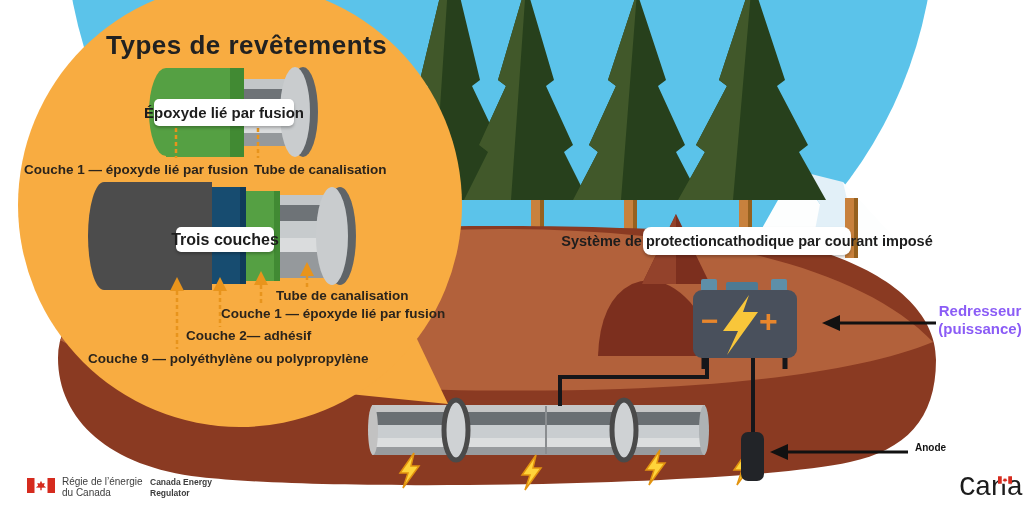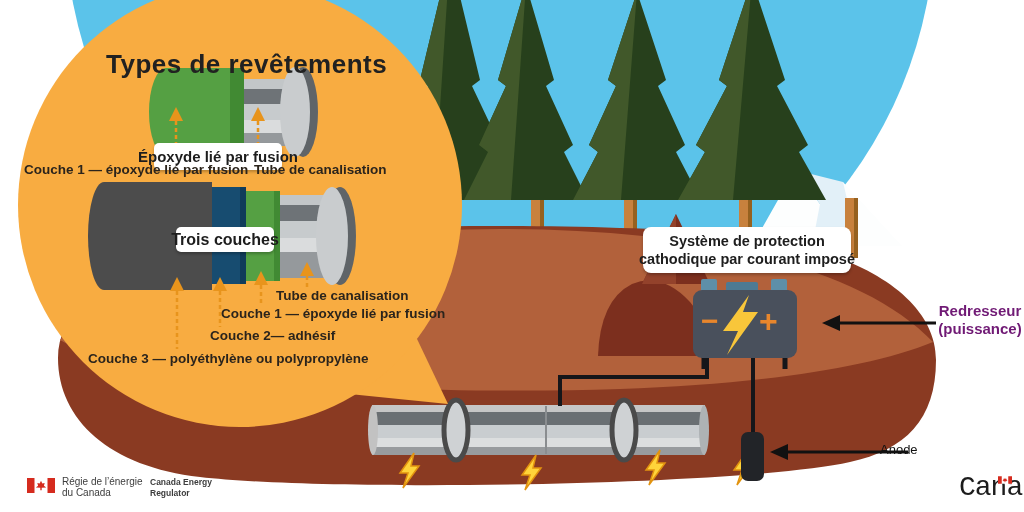--- a/index.html
+++ b/index.html
@@ -4,26 +4,26 @@
 <style>
   html,body{margin:0;padding:0;background:#fff;}
   #stage{position:relative;width:1024px;height:512px;overflow:hidden;background:#ffffff;
          font-family:"Liberation Sans",sans-serif;}
   #scene{position:absolute;left:0;top:0;}
   .cap{position:absolute;font-weight:700;font-size:13.5px;color:#2b241c;white-space:nowrap;}
   .box{position:absolute;background:#ffffff;border-radius:5px;display:flex;align-items:center;
        justify-content:center;font-weight:700;color:#1d1d1d;box-shadow:0 2px 3px rgba(0,0,0,.25);
        white-space:nowrap;}
   #title{position:absolute;left:106px;top:30px;font-size:26px;font-weight:700;color:#212121;
-         letter-spacing:.5px;white-space:nowrap;margin-top:19px;}
+         letter-spacing:.5px;white-space:nowrap;}
   #system-box{left:643px;top:227px;width:204px;padding:5px 2px;border-radius:8px;
-              font-size:14.5px;line-height:18px;text-align:center;flex-direction:column;}
+              font-size:14.5px;line-height:18px;text-align:center;flex-direction:row;}
   #rectifier-label{position:absolute;left:936px;top:302px;width:88px;text-align:center;
-                   font-weight:700;font-size:15px;line-height:18px;color:#701a75;}
-  #anode-label{position:absolute;left:880px;top:442px;font-weight:400;font-size:13px;color:#111;}
+                   font-weight:700;font-size:15px;line-height:18px;color:#8b5cf6;}
+  #anode-label{position:absolute;left:915px;top:442px;font-weight:700;font-size:10px;color:#111;}
   .battery-sign{position:absolute;font-weight:800;color:#e8862c;font-size:30px;line-height:30px;}
   #footer-fr{position:absolute;left:62px;top:477px;font-size:10px;line-height:10.5px;color:#3d3d3d;}
   #footer-en{position:absolute;left:150px;top:477px;font-size:8.5px;line-height:10.5px;color:#3d3d3d;font-weight:bold;}
   #wordmark{position:absolute;left:959px;top:472px;font-family:Liberation Mono, monospace;
             font-size:28px;color:#1c1c1c;letter-spacing:-1px;}
   .miniflag{position:absolute;}
 </style>
 </head>
 <body>
 
@@ -172,29 +172,29 @@
     <polygon points="220,277 213,291 227,291" stroke="none"></polygon>
     <line x1="261" y1="285" x2="261" y2="305" stroke-width="2.5" stroke-dasharray="4,3"></line>
     <polygon points="261,271 254,285 268,285" stroke="none"></polygon>
     <line x1="307" y1="276" x2="307" y2="287" stroke-width="2.5" stroke-dasharray="4,3"></line>
     <polygon points="307,262 300,276 314,276" stroke="none"></polygon>
   </g>
 </svg>
 
 <div id="title">Types de revêtements</div>
 
-<div class="box" style="left:154px;top:99px;width:128px;height:27px;font-size:15px;margin-top:44px;">Époxyde lié par fusion</div>
+<div class="box" style="left:154px;top:99px;width:140px;height:27px;font-size:15px;">Époxyde lié par fusion</div>
 <div class="cap" style="left:24px;top:162px;">Couche 1 — époxyde lié par fusion</div>
 <div class="cap" style="left:254px;top:162px;">Tube de canalisation</div>
 
 <div class="box" style="left:176px;top:227px;width:98px;height:25px;font-size:16px;">Trois couches</div>
 <div class="cap" style="left:276px;top:288px;">Tube de canalisation</div>
 <div class="cap" style="left:221px;top:306px;">Couche 1 — époxyde lié par fusion</div>
-<div class="cap" style="left:186px;top:328px;margin-left:24px;">Couche 2— adhésif</div>
-<div class="cap" style="left:88px;top:351px;">Couche 3 — polyéthylène ou polypropylène</div>
+<div class="cap" style="left:186px;top:328px;">Couche 2— adhésif</div>
+<div class="cap" style="left:88px;top:351px;">Couche 9 — polyéthylène ou polypropylène</div>
 
 <div class="box" id="system-box">
   <span>Système de protection</span>
   <span>cathodique par courant imposé</span>
 </div>
 
 <div id="rectifier-label">
   <div>Redresseur</div>
   <div>(puissance)</div>
 </div>

